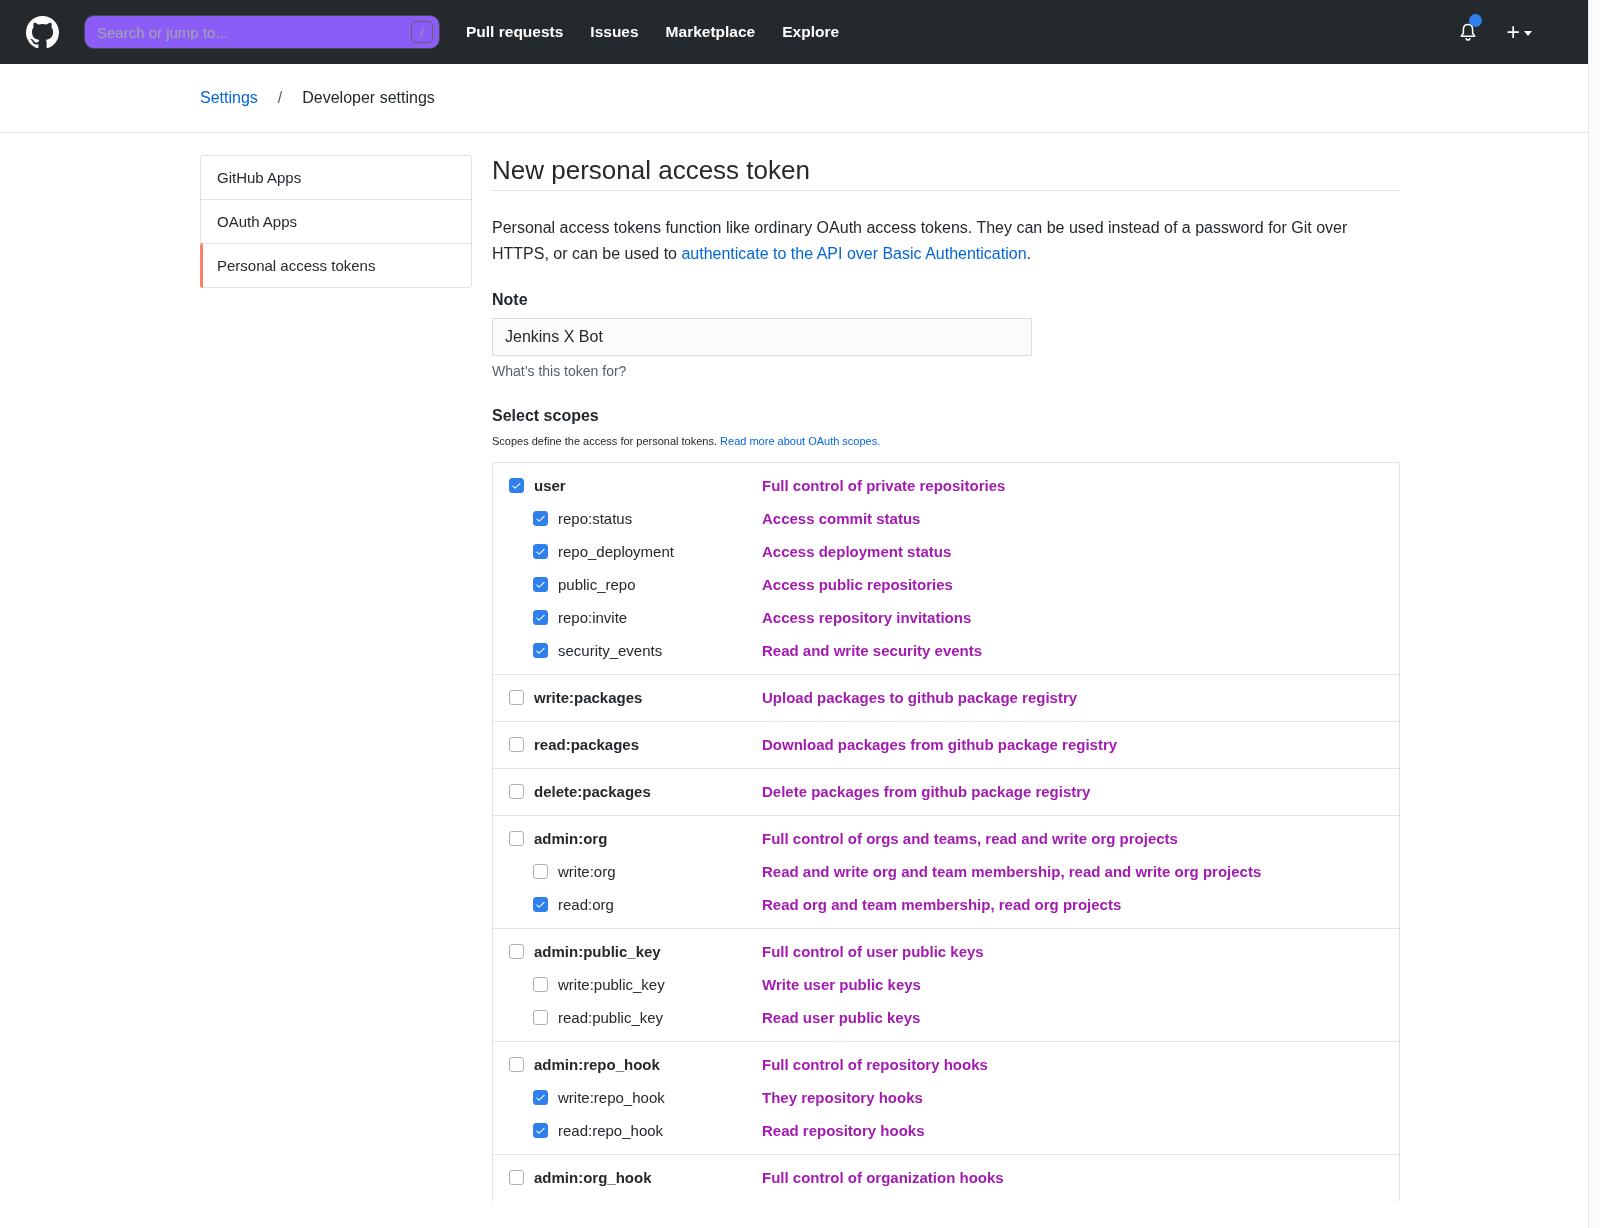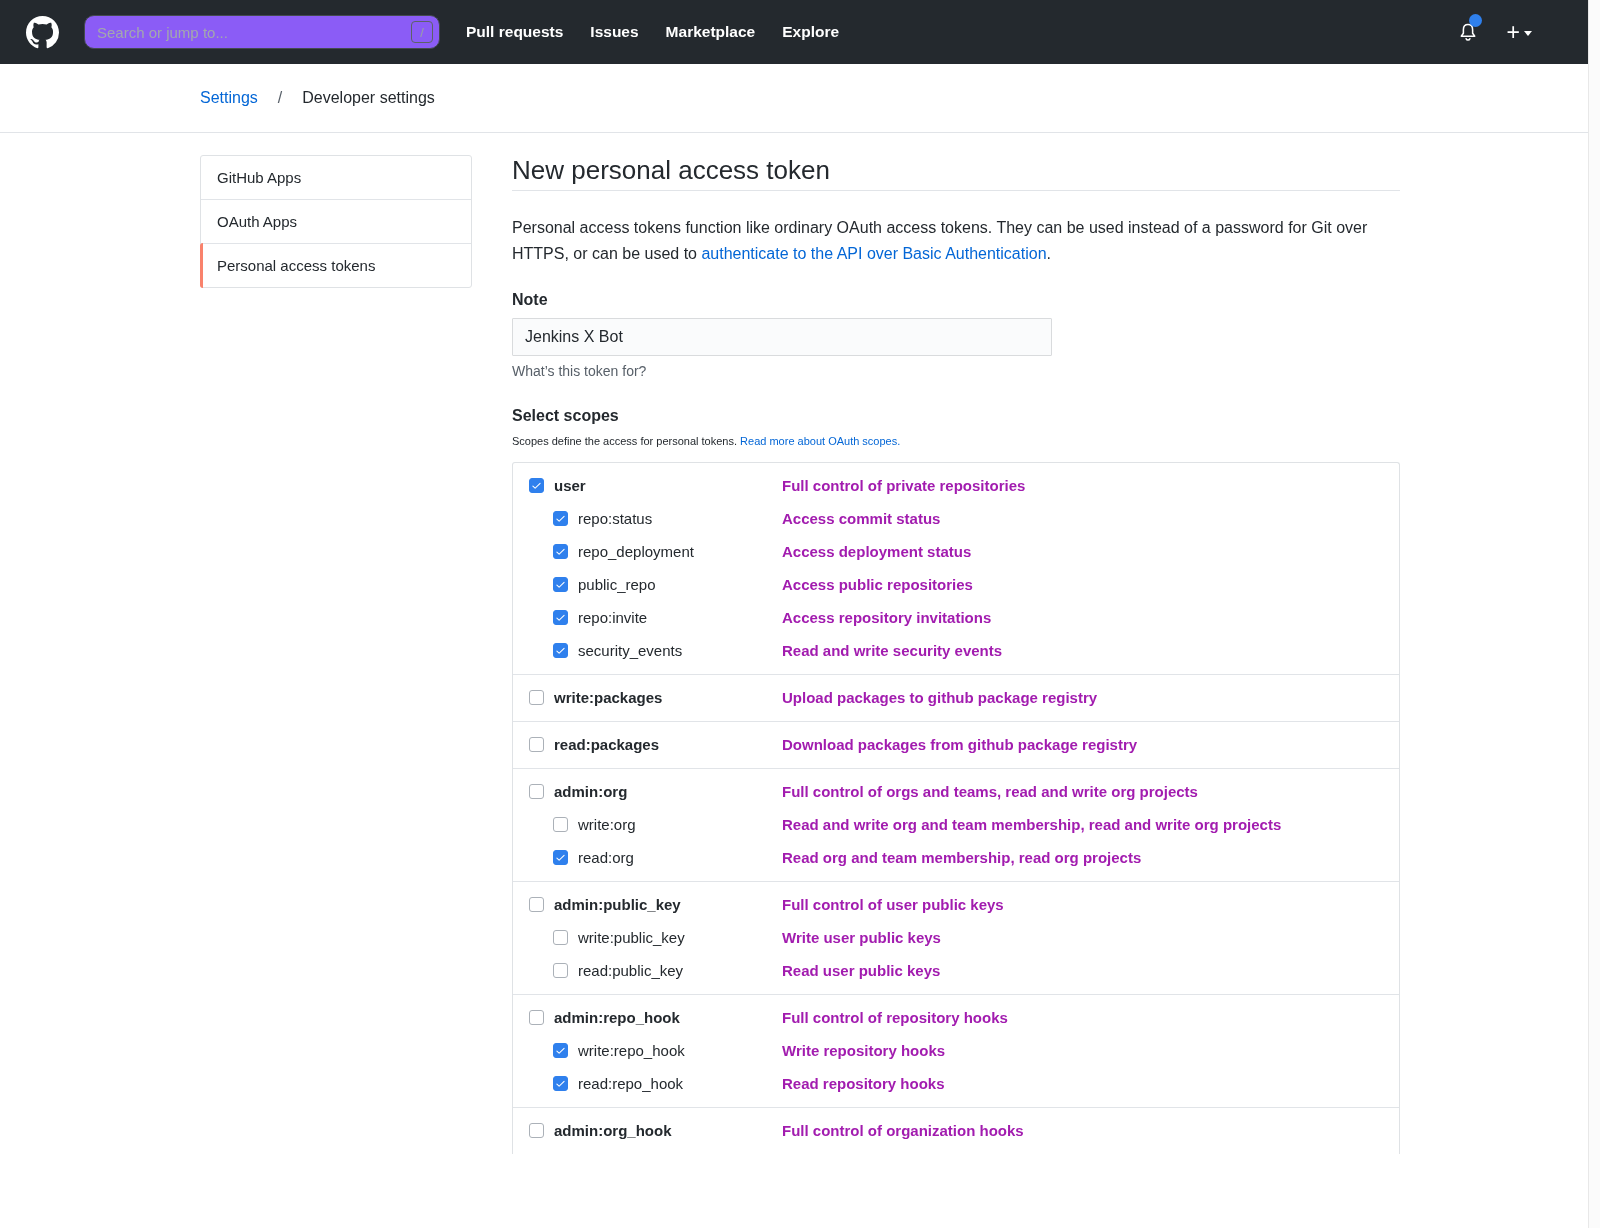--- a/index.html
+++ b/index.html
@@ -26,21 +26,21 @@
   .plus-glyph{font-size:23px;font-weight:400;line-height:1;}
   .caret-down{width:0;height:0;border-left:4px solid transparent;border-right:4px solid transparent;border-top:5px solid #fff;margin-top:2px;}
   
   .crumb-bar{height:69px;background:#fff;border-bottom:1px solid #e1e4e8;display:flex;align-items:center;}
   .container{width:1200px;margin:0 auto;}
   .crumb{font-size:16px;display:flex;gap:20px;align-items:center;}
   .crumb a{color:#0366d6;text-decoration:none;cursor:pointer;}
   .crumb .sep{color:#586069;}
   .crumb .current{color:#24292e;}
   
-  .content-row{display:flex;gap:40px;align-items:flex-start;}
+  .content-row{display:flex;gap:20px;align-items:flex-start;}
   
   .side-menu{width:272px;margin-top:22px;border:1px solid #dfe2e5;border-radius:3px;background:#fff;}
   .side-item{padding:13px 16px;font-size:15px;border-top:1px solid #e1e4e8;cursor:pointer;position:relative;}
   .side-item:first-child{border-top:none;}
   .side-item.active{font-weight:400;}
   .side-item.active::before{content:"";position:absolute;left:-1px;top:-1px;bottom:-1px;width:3px;background:#f9826c;border-radius:3px 0 0 3px;}
   
   .main-col{flex:1;min-width:0;}
   h1.page-title{font-size:26px;font-weight:400;margin-top:22px;padding-bottom:4px;border-bottom:1px solid #e1e4e8;}
   .intro{margin-top:24px;font-size:16px;line-height:26px;color:#24292e;max-width:920px;}
@@ -201,20 +201,27 @@
           <div class="scope-section">
             <div class="scope-row top">
               <span class="cb"></span>
               <span class="scope-name">read:packages</span>
               <span class="scope-desc">Download packages from github package registry</span>
             </div>
           </div>
           <div class="scope-section">
             <div class="scope-row top">
               <span class="cb"></span>
+              <span class="scope-name">delete:packages</span>
+              <span class="scope-desc">Delete packages from github package registry</span>
+            </div>
+          </div>
+          <div class="scope-section">
+            <div class="scope-row top">
+              <span class="cb"></span>
               <span class="scope-name">admin:org</span>
               <span class="scope-desc">Full control of orgs and teams, read and write org projects</span>
             </div>
             <div class="scope-row nested">
               <span class="cb"></span>
               <span class="scope-name">write:org</span>
               <span class="scope-desc">Read and write org and team membership, read and write org projects</span>
             </div>
             <div class="scope-row nested">
               <span class="cb checked">
@@ -249,21 +256,21 @@
               <span class="scope-name">admin:repo_hook</span>
               <span class="scope-desc">Full control of repository hooks</span>
             </div>
             <div class="scope-row nested">
               <span class="cb checked">
                 <svg width="11" height="11" viewBox="0 0 16 16">
                   <path fill="#fff" d="M13.78 4.22a.75.75 0 010 1.06l-7.25 7.25a.75.75 0 01-1.06 0L2.22 9.28a.75.75 0 111.06-1.06L6 10.94l6.72-6.72a.75.75 0 011.06 0z"></path>
                 </svg>
               </span>
               <span class="scope-name">write:repo_hook</span>
-              <span class="scope-desc">Write repository hooks</span>
+              <span class="scope-desc">They repository hooks</span>
             </div>
             <div class="scope-row nested">
               <span class="cb checked">
                 <svg width="11" height="11" viewBox="0 0 16 16">
                   <path fill="#fff" d="M13.78 4.22a.75.75 0 010 1.06l-7.25 7.25a.75.75 0 01-1.06 0L2.22 9.28a.75.75 0 111.06-1.06L6 10.94l6.72-6.72a.75.75 0 011.06 0z"></path>
                 </svg>
               </span>
               <span class="scope-name">read:repo_hook</span>
               <span class="scope-desc">Read repository hooks</span>
             </div>

